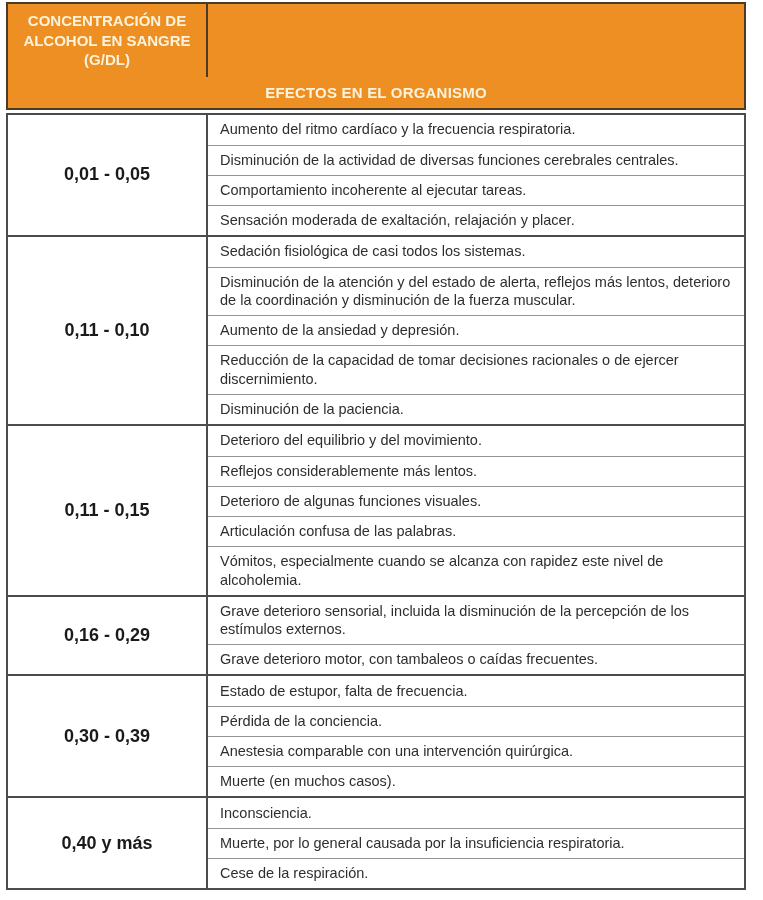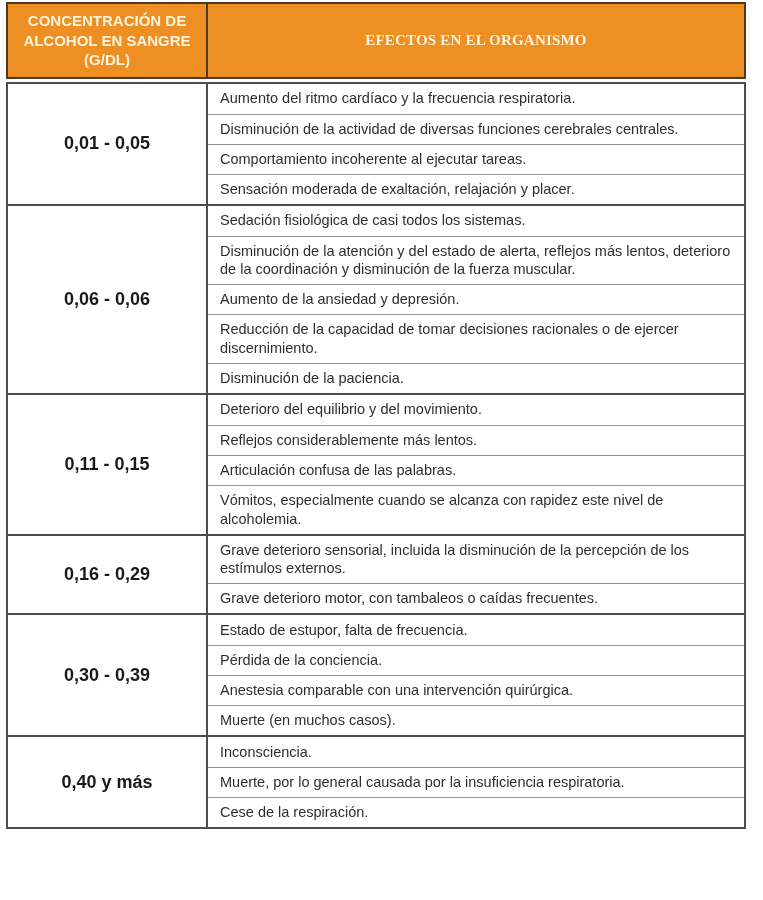--- a/index.html
+++ b/index.html
@@ -24,31 +24,32 @@
   }
   .bac-table{width:740px;}
   
   .thead{
     display:flex;
     background:var(--header-bg);
     border:2px solid var(--header-border);
     color:var(--header-text);
     font-weight:bold;
     margin-bottom:3px;
+    flex-direction:column;
   }
   .th{
     display:flex;align-items:center;justify-content:center;
     text-align:center;padding:7px 8px;
   }
   .th-conc{
     flex:none;width:200px;
     border-right:2px solid var(--header-border);
     font-size:15px;line-height:1.3;
   }
-  .th-eff{flex:1;font-size:15px;letter-spacing:.2px;font-family:Liberation Serif, serif;}
+  .th-eff{flex:1;font-size:15px;letter-spacing:.2px;}
   
   .tbody{border:2px solid var(--grid-dark);background:#ffffff;}
   .group{display:flex;border-top:2px solid var(--grid-dark);}
   .group:first-child{border-top:none;}
   .conc{
     flex:none;width:200px;
     border-right:2px solid var(--grid-dark);
     display:flex;align-items:center;justify-content:center;
     font-weight:bold;font-size:18px;color:var(--range-text);
     text-align:center;
@@ -76,34 +77,35 @@
         <div class="group">
           <div class="conc">0,01 - 0,05</div>
           <div class="effects">
             <div class="effect">Aumento del ritmo cardíaco y la frecuencia respiratoria.</div>
             <div class="effect">Disminución de la actividad de diversas funciones cerebrales centrales.</div>
             <div class="effect">Comportamiento incoherente al ejecutar tareas.</div>
             <div class="effect">Sensación moderada de exaltación, relajación y placer.</div>
           </div>
         </div>
         <div class="group">
-          <div class="conc">0,06 - 0,06</div>
+          <div class="conc">0,11 - 0,10</div>
           <div class="effects">
             <div class="effect">Sedación fisiológica de casi todos los sistemas.</div>
             <div class="effect">Disminución de la atención y del estado de alerta, reflejos más lentos, deterioro de la coordinación y disminución de la fuerza muscular.</div>
             <div class="effect">Aumento de la ansiedad y depresión.</div>
             <div class="effect">Reducción de la capacidad de tomar decisiones racionales o de ejercer discernimiento.</div>
             <div class="effect">Disminución de la paciencia.</div>
           </div>
         </div>
         <div class="group">
           <div class="conc">0,11 - 0,15</div>
           <div class="effects">
             <div class="effect">Deterioro del equilibrio y del movimiento.</div>
             <div class="effect">Reflejos considerablemente más lentos.</div>
+            <div class="effect">Deterioro de algunas funciones visuales.</div>
             <div class="effect">Articulación confusa de las palabras.</div>
             <div class="effect">Vómitos, especialmente cuando se alcanza con rapidez este nivel de alcoholemia.</div>
           </div>
         </div>
         <div class="group">
           <div class="conc">0,16 - 0,29</div>
           <div class="effects">
             <div class="effect">Grave deterioro sensorial, incluida la disminución de la percepción de los estímulos externos.</div>
             <div class="effect">Grave deterioro motor, con tambaleos o caídas frecuentes.</div>
           </div>

